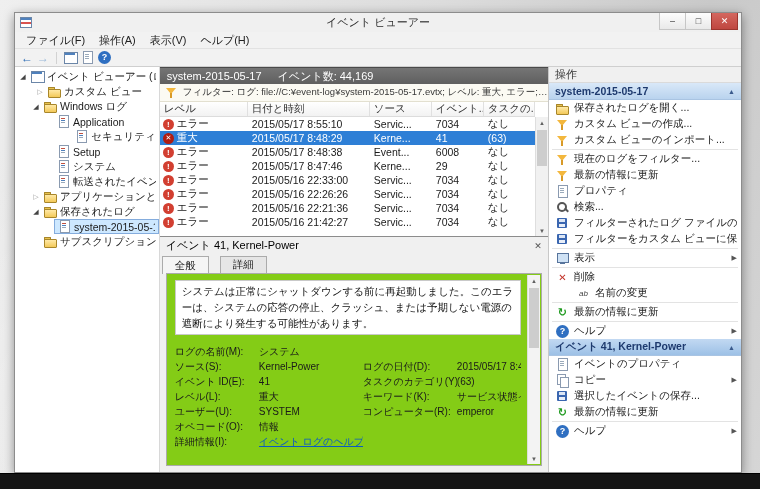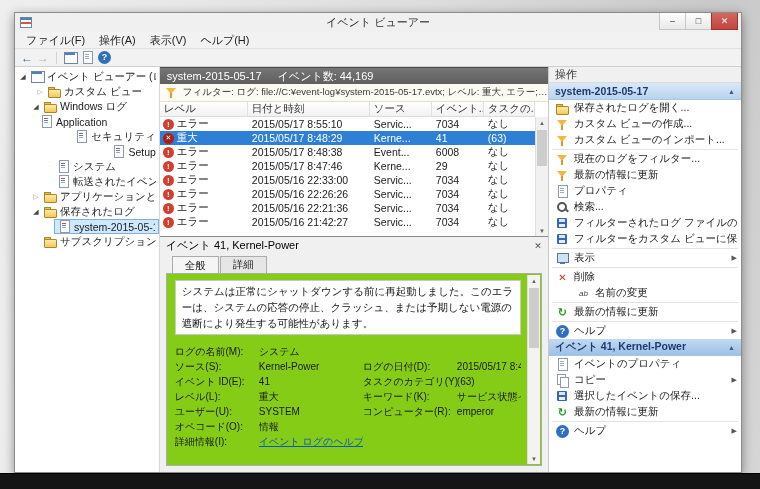--- a/index.html
+++ b/index.html
@@ -61,21 +61,21 @@
   .ic-error-badge{background:#d23f31;font-size:8px;}
   .ic-critical-badge{background:#b01d12;font-size:7px;}
   .vscroll{position:absolute;right:0;top:15px;bottom:0;width:13px;background:#f1f1f1;border-left:1px solid #dedede;
      display:flex;flex-direction:column;justify-content:space-between;align-items:center;font-size:6px;color:#606060;}
   .sarr{height:11px;display:flex;align-items:center;}
   .sthumb{position:absolute;left:1px;right:1px;top:13px;height:36px;background:#cdcdcd;}
   
   .detail-pane{flex:1;background:#f0f0f0;border-top:1px solid #8c8c8c;display:flex;flex-direction:column;min-height:0;}
   .detail-titlebar{height:17px;display:flex;align-items:center;padding:0 6px;font-size:11px;color:#000;}
   .detail-close{margin-left:auto;font-size:9px;color:#555;}
-  .tabsbar{height:19px;display:flex;align-items:flex-end;padding-left:12px;gap:1px;}
+  .tabsbar{height:19px;display:flex;align-items:flex-end;padding-left:2px;gap:11px;}
   .tab{border:1px solid #ababab;border-bottom:none;background:#e6e6e6;padding:1px 12px;font-size:10.5px;color:#222;}
   .tab.active{background:#f5f5f5;position:relative;top:1px;padding-top:2px;}
   .detail-body{flex:1;margin:0 6px 6px 6px;border:1px solid #ababab;background:#84cc16;position:relative;
      padding:6px 20px 4px 8px;overflow:hidden;}
   .desc{background:#fff;border:1px solid #c9c9c9;padding:3px 6px;font-size:10.5px;line-height:1.5;color:#111;min-height:38px;}
   .fields{margin-top:9px;}
   .frow{display:grid;grid-template-columns:84px 104px 94px 1fr;height:15px;align-items:center;font-size:10px;white-space:nowrap;}
   .frow span{overflow:hidden;}
   .link{color:#0a5bc4;text-decoration:underline;}
   .dscroll{position:absolute;top:1px;right:1px;bottom:1px;width:13px;background:#f3f3f3;border-left:1px solid #dedede;
@@ -167,35 +167,35 @@
             <span class="tree-label">カスタム ビュー</span>
           </span>
         </div>
         <div class="tree-row" style="padding-left: 16px;">
           <span class="expander expanded">◢</span>
           <span class="tree-box">
             <span class="ic ic-folder"></span>
             <span class="tree-label">Windows ログ</span>
           </span>
         </div>
-        <div class="tree-row" style="padding-left: 12px;">
+        <div class="tree-row" style="padding-left: 29px;">
           <span class="expander"></span>
           <span class="tree-box">
             <span class="ic ic-log"></span>
             <span class="tree-label">Application</span>
           </span>
         </div>
         <div class="tree-row" style="padding-left: 29px; justify-content: flex-end;">
           <span class="expander"></span>
           <span class="tree-box">
             <span class="ic ic-log"></span>
             <span class="tree-label">セキュリティ</span>
           </span>
         </div>
-        <div class="tree-row" style="padding-left: 42px; justify-content: flex-end;">
+        <div class="tree-row" style="padding-left: 29px;">
           <span class="expander"></span>
           <span class="tree-box">
             <span class="ic ic-log"></span>
             <span class="tree-label">Setup</span>
           </span>
         </div>
         <div class="tree-row" style="padding-left: 29px;">
           <span class="expander"></span>
           <span class="tree-box">
             <span class="ic ic-log"></span>

